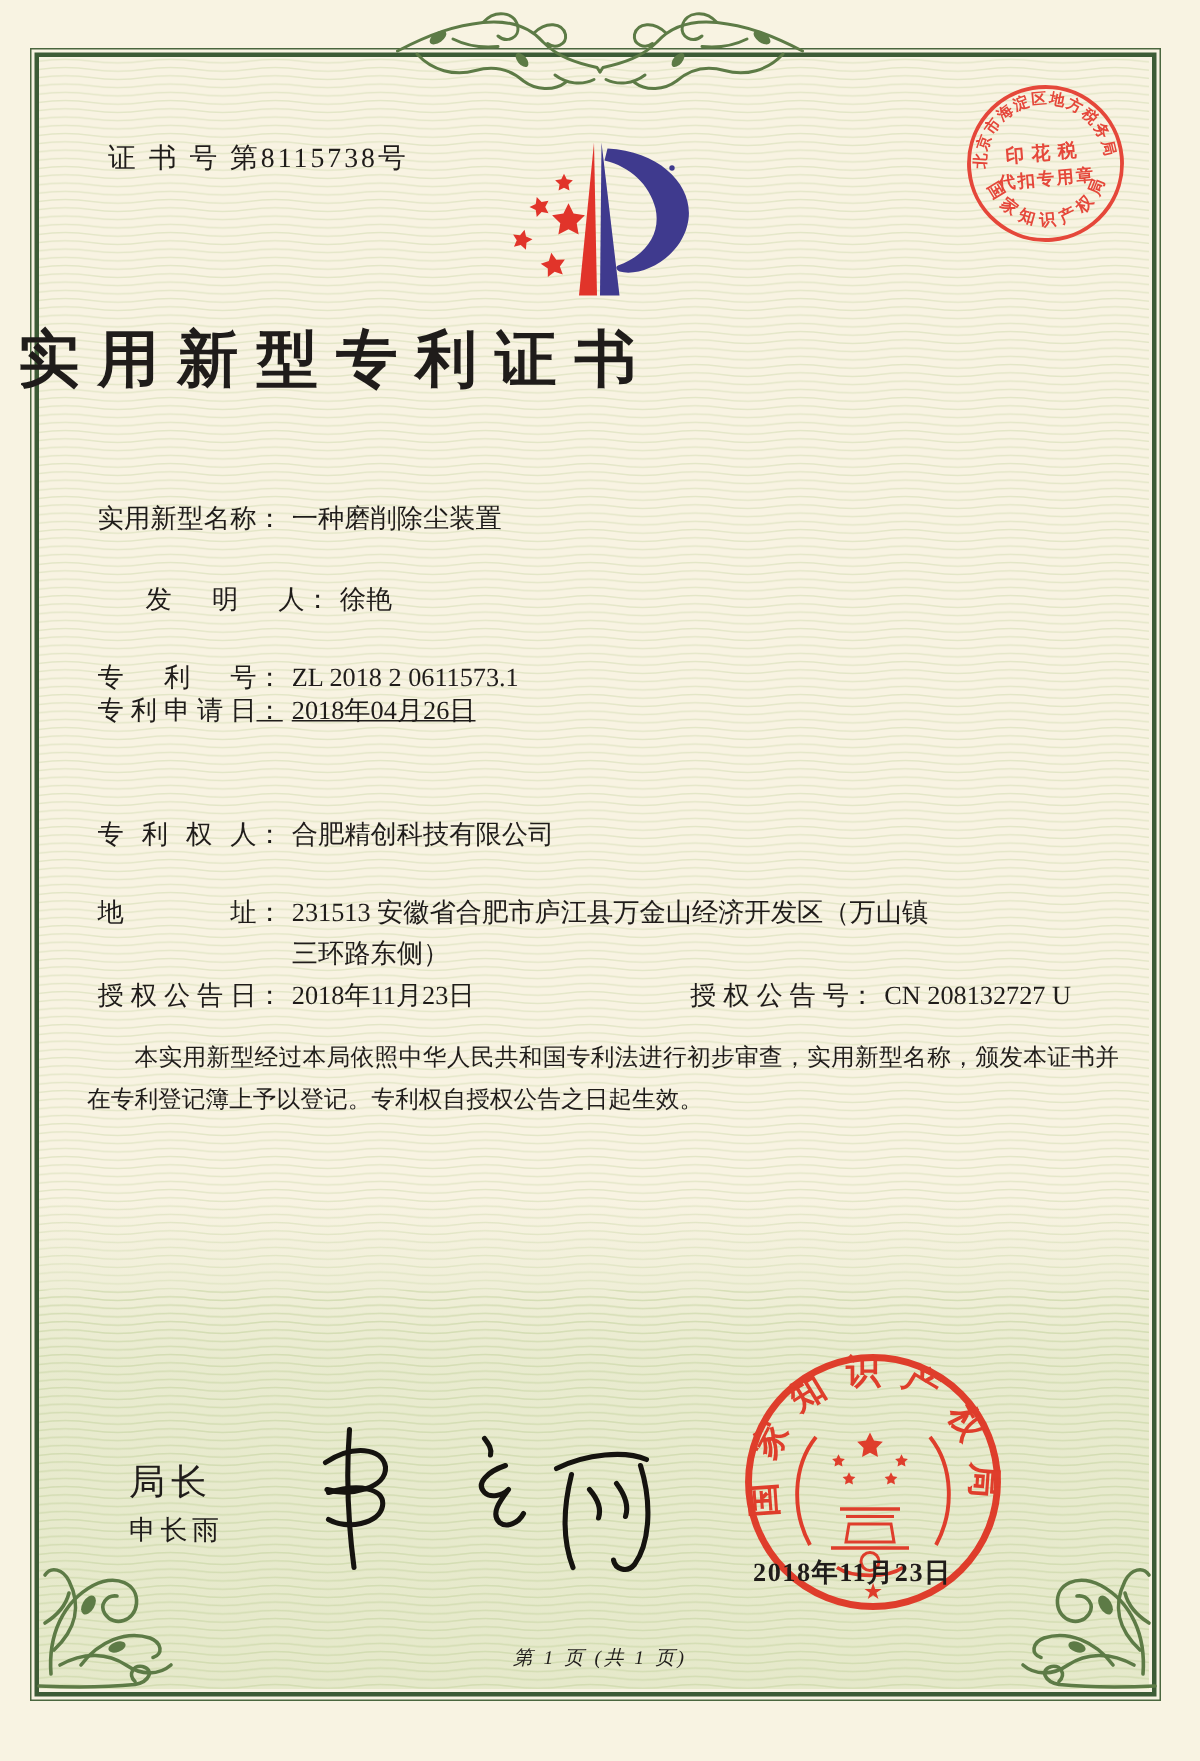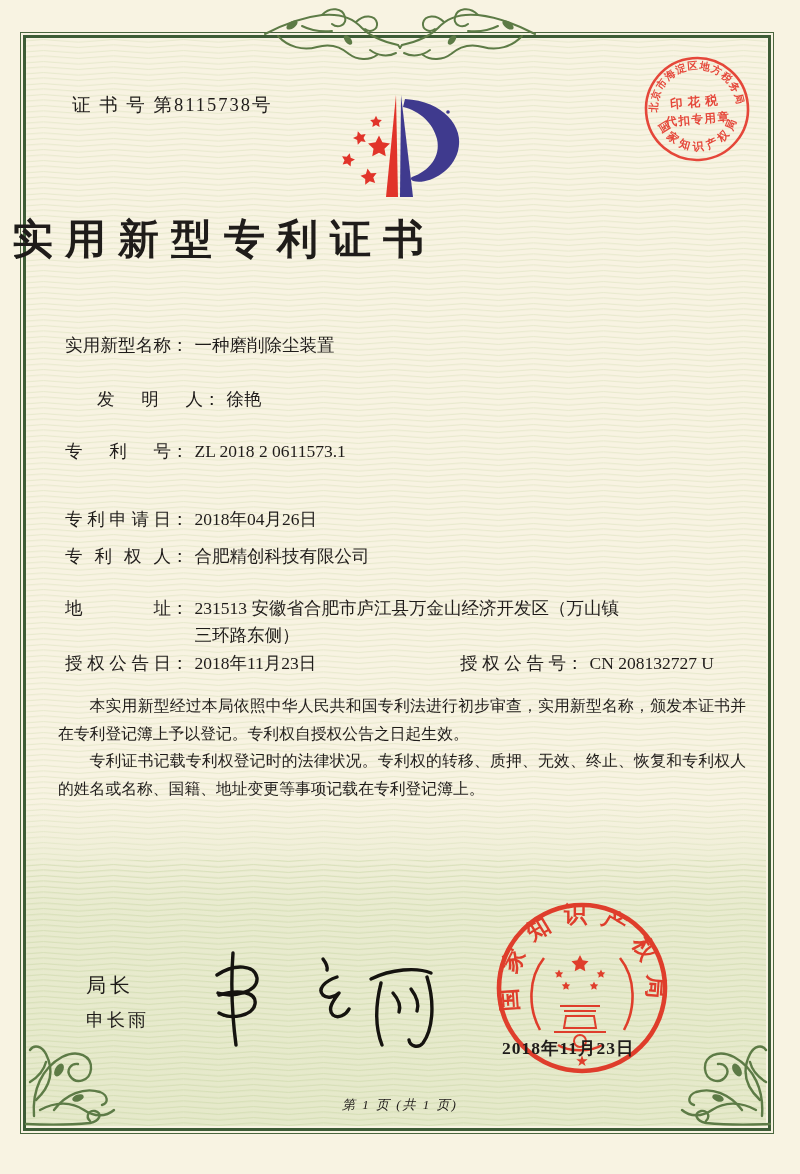--- a/index.html
+++ b/index.html
@@ -15,21 +15,21 @@
   
   .cert-no{left:72px;top:92px;font-size:18.5px;letter-spacing:2px;}
   .title{left:0;right:0;top:212px;text-align:left;font-size:41px;font-weight:bold;letter-spacing:12px;text-indent:12px;}
   .row{left:65px;width:700px;font-size:17.5px;line-height:27px;}
   .row .lbl{display:inline-block;width:106px;text-align:justify;text-align-last:justify;vertical-align:top;}
   .row .val{margin-left:6px;}
   .row .val2block{display:inline-block;vertical-align:top;margin-left:6px;max-width:560px;}
   .cell-right{position:absolute;left:395px;top:0;}
   .paras{left:58px;top:692px;width:688px;font-size:15.8px;line-height:27.5px;text-align:justify;}
   .paras p{margin:0;text-indent:2em;}
-  .officer-title{left:86px;top:972px;font-size:20px;letter-spacing:4px;}
+  .officer-title{left:86px;top:972px;font-size:24px;letter-spacing:4px;}
   .officer-name{left:86px;top:1008px;font-size:18px;letter-spacing:3px;}
   .seal-date{left:502px;top:1036px;font-size:17.5px;font-weight:bold;letter-spacing:1px;}
   .footer{left:0;right:0;top:1096px;text-align:center;font-size:13px;letter-spacing:2px;font-style:italic;}
   svg{display:block;}
 </style>
 </head>
 <body>
 
 <svg class="abs" style="left:26px;top:38px;" width="740" height="1088" viewBox="0 0 740 1088">
   <defs>
@@ -167,42 +167,41 @@
 </div>
 
 <div class="abs row" style="top:386px;margin-left:32px;">
   <span class="lbl">发明人</span><span>：</span><span class="val">徐艳</span>
 </div>
 
 <div class="abs row" style="top:438px;">
   <span class="lbl">专利号</span><span>：</span><span class="val">ZL 2018 2 0611573.1</span>
 </div>
 
-<div class="abs row" style="top:506px;">
+<div class="abs row" style="top:460px;text-decoration:underline;">
   <span class="lbl">专利申请日</span><span>：</span><span class="val">2018年04月26日</span>
 </div>
 
 <div class="abs row" style="top:543px;">
   <span class="lbl">专利权人</span><span>：</span><span class="val">合肥精创科技有限公司</span>
 </div>
 
 <div class="abs row" style="top:595px;">
   <span class="lbl">地址</span><span>：</span><span class="val2block"><span>231513 安徽省合肥市庐江县万金山经济开发区（万山镇</span><br><span>三环路东侧）</span></span>
 </div>
 
 <div class="abs row" style="top:650px;">
   <span class="lbl">授权公告日</span><span>：</span><span class="val">2018年11月23日</span>
   <span class="cell-right">
     <span class="lbl">授权公告号</span><span>：</span><span class="val">CN 208132727 U</span>
   </span>
 </div>
 
 <div class="abs paras">
   <p>本实用新型经过本局依照中华人民共和国专利法进行初步审查，实用新型名称，颁发本证书并在专利登记簿上予以登记。专利权自授权公告之日起生效。</p>
-  <p>专利证书记载专利权登记时的法律状况。专利权的转移、质押、无效、终止、恢复和专利权人的姓名或名称、国籍、地址变更等事项记载在专利登记簿上。</p>
 </div>
 
 <div class="abs officer-title">局长</div>
 <div class="abs officer-name">申长雨</div>
 
 <div class="abs seal-date">2018年11月23日</div>
 
 <div class="abs footer">第 1 页 (共 1 页)</div>
 
 </body></html>

